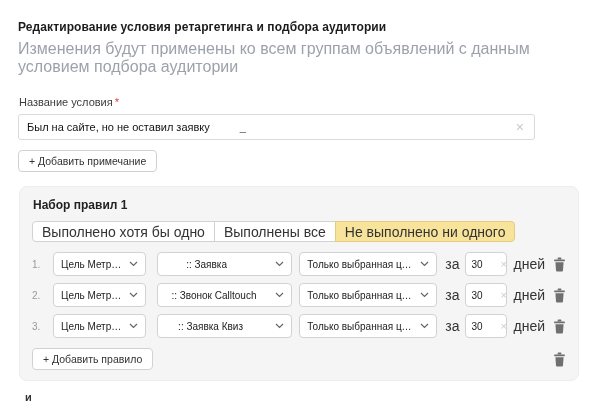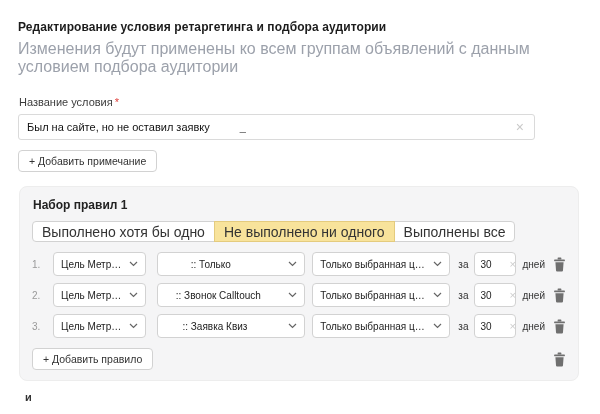--- a/index.html
+++ b/index.html
@@ -43,21 +43,21 @@
   .dd{
     display:flex;align-items:center;height:24px;background:#fff;border:1px solid #d2d2d2;
     border-radius:4px;padding:0 7px;font-size:10px;color:#222;cursor:pointer;white-space:nowrap;overflow:hidden;
   }
   .dd .dd-label{overflow:hidden;text-overflow:ellipsis;}
   .dd .chev{margin-left:auto;flex:0 0 auto;display:flex;align-items:center;padding-left:6px;}
   .dd-kind{width:93px;margin-right:11px;flex:0 0 auto;}
   .dd-target{flex:1 1 auto;margin-right:7px;justify-content:center;position:relative;}
   .dd-target .dd-label{margin:0 auto;}
   .dd-scope{width:138px;margin-right:8px;flex:0 0 auto;}
-  .small-word{font-size:10px;color:#333;flex:0 0 auto;}
+  .small-word{font-size:14px;color:#333;flex:0 0 auto;}
   .days-box{
     display:flex;align-items:center;width:42px;height:24px;background:#fff;border:1px solid #d2d2d2;
     border-radius:4px;padding:0 5px;margin:0 6px;flex:0 0 auto;gap:18px;
   }
   .days-box .num{font-size:10px;color:#222;}
   .days-box .clear{margin-left:auto;color:#ccc;font-size:11px;line-height:1;cursor:pointer;}
   .trash{margin-left:8px;flex:0 0 auto;cursor:pointer;display:flex;align-items:center;}
   .trash svg{display:block;}
   .panel-footer{display:flex;align-items:center;justify-content:space-between;margin-top:10px;}
   .and-sep{font-size:11px;font-weight:700;color:#333;margin:10px 0 0 7px;}
@@ -80,37 +80,37 @@
     </div>
 
     <button class="btn add-note">+ Добавить примечание</button>
 
     
     <div class="panel">
       <div class="panel-title">Набор правил 1</div>
 
       <div class="tabs">
         <div class="tab">Выполнено хотя бы одно</div>
+        <div class="tab">Выполнены все</div>
         <div class="tab selected">Не выполнено ни одного</div>
-        <div class="tab">Выполнены все</div>
       </div>
 
       
       <div class="rule-row">
         <span class="row-num">1.</span>
         <div class="dd dd-kind">
           <span class="dd-label">Цель Метрики</span>
           <span class="chev">
               <svg width="9" height="6" viewBox="0 0 9 6">
                 <path d="M1 1l3.5 3.5L8 1" fill="none" stroke="#666" stroke-width="1.2"></path>
               </svg>
             </span>
         </div>
         <div class="dd dd-target">
-          <span class="dd-label">:: Только</span>
+          <span class="dd-label">:: Заявка</span>
           <span class="chev">
               <svg width="9" height="6" viewBox="0 0 9 6">
                 <path d="M1 1l3.5 3.5L8 1" fill="none" stroke="#666" stroke-width="1.2"></path>
               </svg>
             </span>
         </div>
         <div class="dd dd-scope">
           <span class="dd-label">Только выбранная цель</span>
           <span class="chev">
               <svg width="9" height="6" viewBox="0 0 9 6">

